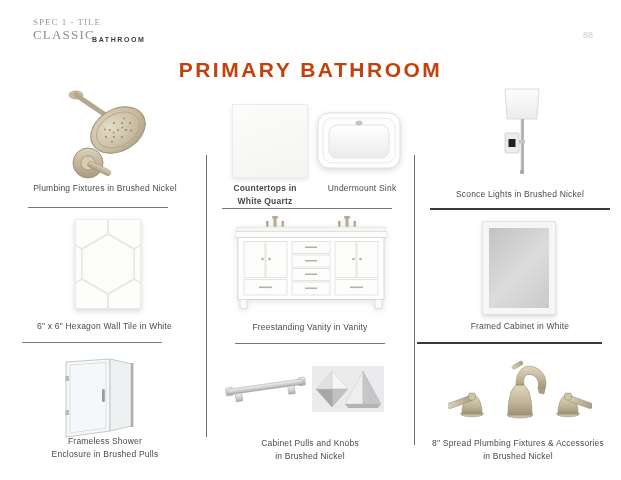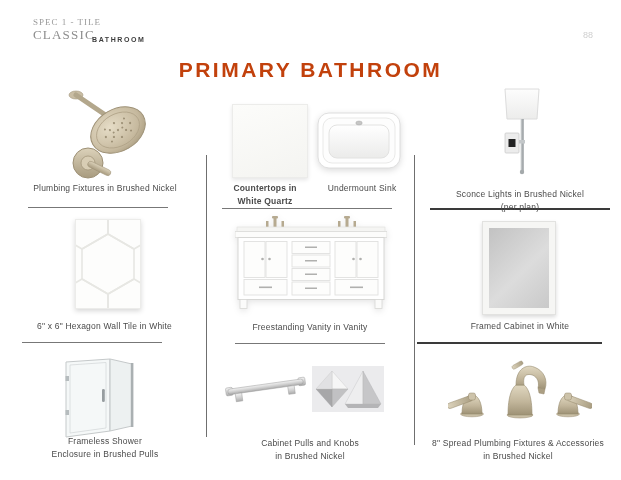--- a/index.html
+++ b/index.html
@@ -139,21 +139,20 @@
       <polygon points="13,2 47,2 45,32 15,32" fill="url(#scShade)" stroke="#dcdcdc" stroke-width="1"></polygon>
       <rect x="28.5" y="32" width="3.2" height="52" fill="url(#scStem)"></rect>
       <rect x="13" y="53" width="20" height="3.5" fill="#c3c7c9"></rect>
       <rect x="13" y="46" width="14" height="20" rx="1" fill="#ececec" stroke="#cccccc" stroke-width=".8"></rect>
       <rect x="16.5" y="52" width="7" height="8" fill="#222222"></rect>
       <circle cx="30" cy="85" r="2.2" fill="#a4a9ab"></circle>
     </svg>
   </div>
   <div class="cap" style="left:430px;top:180px;width:180px;margin-top:8px;">
     <div>Sconce Lights in Brushed Nickel</div>
-    <div>(per plan)</div>
   </div>
 
   <div class="abs tile">
     <svg width="64" height="88" viewBox="0 0 64 88">
       <g fill="none" stroke="#e7e7e3" stroke-width="1.6">
         <polygon points="32,14 58,29 58,59 32,74 6,59 6,29"></polygon>
         <polygon points="6,-31 32,-16 32,14 6,29 -20,14 -20,-16"></polygon>
         <polygon points="58,-31 84,-16 84,14 58,29 32,14 32,-16"></polygon>
         <polygon points="6,59 32,74 32,104 6,119 -20,104 -20,74"></polygon>
         <polygon points="58,59 84,74 84,104 58,119 32,104 32,74"></polygon>

